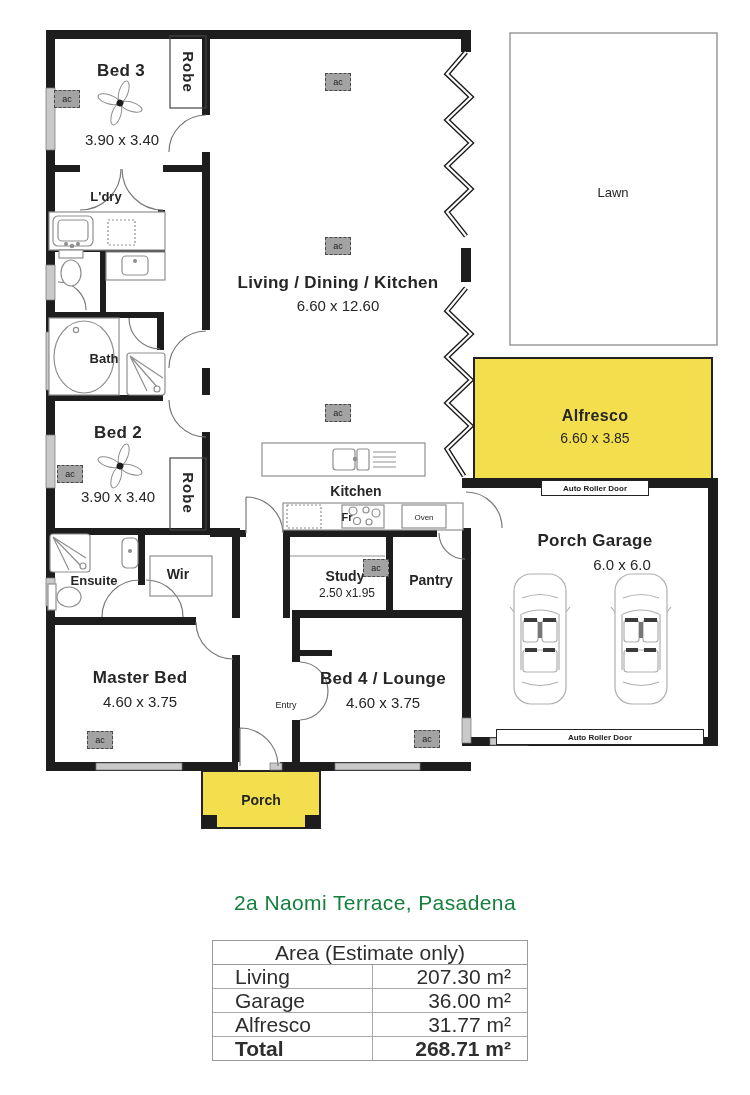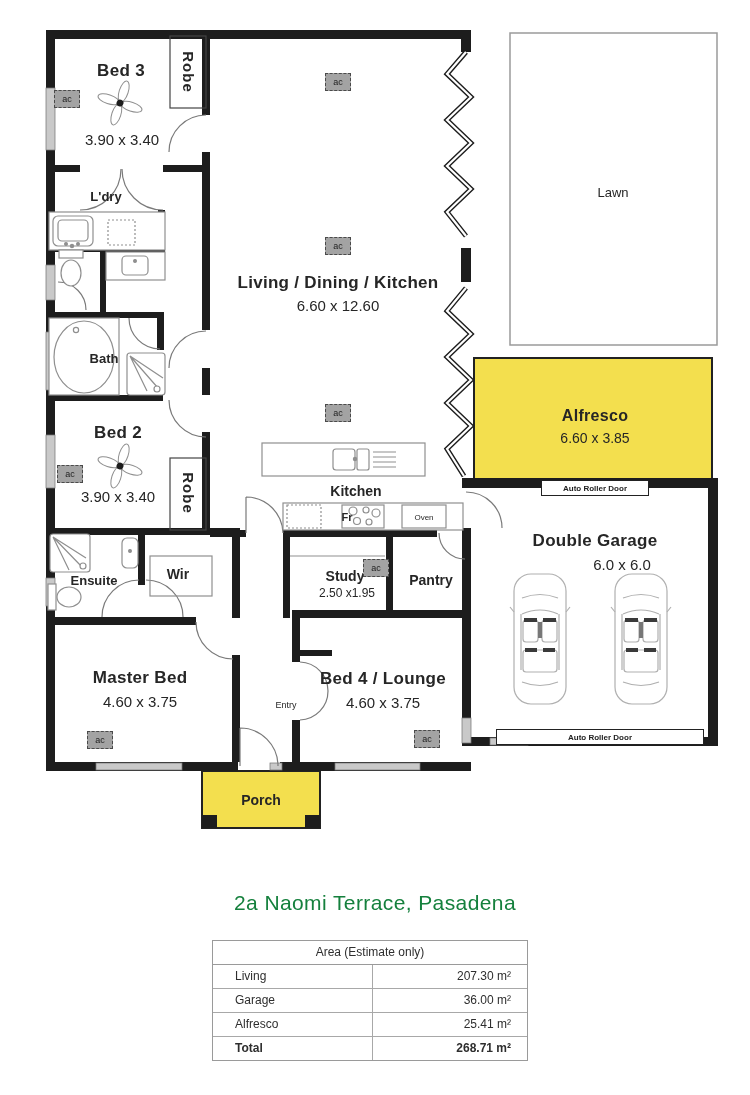--- a/index.html
+++ b/index.html
@@ -19,21 +19,21 @@
       border:1px dashed #4a4a4a;background:#a3a3a3;font-size:9px;display:flex;
       align-items:center;justify-content:center;color:#222;}
   .rollerlbl{position:absolute;transform:translate(-50%,-50%);background:#fff;
       border:1px solid #222;font-size:8px;font-weight:700;display:flex;
       align-items:center;justify-content:center;color:#222;}
   .bench-sm{font-size:11px;font-weight:700;margin-left:44px;}
   .bench-xs{font-size:8px;font-weight:400;}
   #title{position:absolute;left:0;width:750px;top:891px;text-align:center;
       font-size:21px;font-weight:400;color:#15803d;letter-spacing:.4px;}
   .atable{position:absolute;left:212px;top:940px;width:316px;
-      border:1.5px solid #9a9a9a;font-size:12px;color:#2e2e2e;background:#fff;box-sizing:border-box;}
+      border:1.5px solid #9a9a9a;font-size:21px;color:#2e2e2e;background:#fff;box-sizing:border-box;}
   .atable .hdr{height:23px;line-height:23px;text-align:center;border-bottom:1px solid #9a9a9a;}
   .arow{display:flex;height:23px;line-height:23px;border-bottom:1px solid #a8a8a8;}
   .arow:last-child{border-bottom:none;}
   .arow .c1{width:160px;box-sizing:border-box;padding-left:22px;border-right:1px solid #a8a8a8;}
   .arow .c2{flex:1;text-align:right;padding-right:16px;}
   .arow.total{font-weight:700;}
 </style>
 </head>
 <body>
 
@@ -244,21 +244,21 @@
 <div class="lbl rn-sm" style="left:94px;top:580px">Ensuite</div>
 <div class="lbl rn-md" style="left:178px;top:574px">Wir</div>
 <div class="lbl rn-lg" style="left:140px;top:678px">Master Bed</div>
 <div class="lbl dims" style="left:140px;top:701px">4.60 x 3.75</div>
 <div class="lbl rn-xs" style="left:261px;top:705px">Entry</div>
 <div class="lbl rn-lg" style="left:383px;top:679px">Bed 4 / Lounge</div>
 <div class="lbl dims" style="left:383px;top:702px">4.60 x 3.75</div>
 <div class="lbl rn-md" style="left:261px;top:800px">Porch</div>
 <div class="lbl rn-lg" style="left:595px;top:416px;font-size:16px">Alfresco</div>
 <div class="lbl dims" style="left:595px;top:438px;font-size:14px">6.60 x 3.85</div>
-<div class="lbl rn-lg" style="left:595px;top:541px">Double Garage</div>
+<div class="lbl rn-lg" style="left:595px;top:541px">Porch Garage</div>
 <div class="lbl dims" style="left:622px;top:564px">6.0 x 6.0</div>
 <div class="lbl plain" style="left:613px;top:192px">Lawn</div>
 
 <div class="ac" style="left:67px;top:99px">ac</div>
 <div class="ac" style="left:338px;top:82px">ac</div>
 <div class="ac" style="left:338px;top:246px">ac</div>
 <div class="ac" style="left:338px;top:413px">ac</div>
 <div class="ac" style="left:70px;top:474px">ac</div>
 <div class="ac" style="left:376px;top:568px">ac</div>
 <div class="ac" style="left:100px;top:740px">ac</div>
@@ -274,21 +274,21 @@
   <div class="arow">
     <div class="c1">Living</div>
     <div class="c2">207.30 m²</div>
   </div>
   <div class="arow">
     <div class="c1">Garage</div>
     <div class="c2">36.00 m²</div>
   </div>
   <div class="arow">
     <div class="c1">Alfresco</div>
-    <div class="c2">25.41 m²</div>
+    <div class="c2">31.77 m²</div>
   </div>
   <div class="arow total">
     <div class="c1">Total</div>
     <div class="c2">268.71 m²</div>
   </div>
 </div>
 
 </div>
 
 </body></html>

